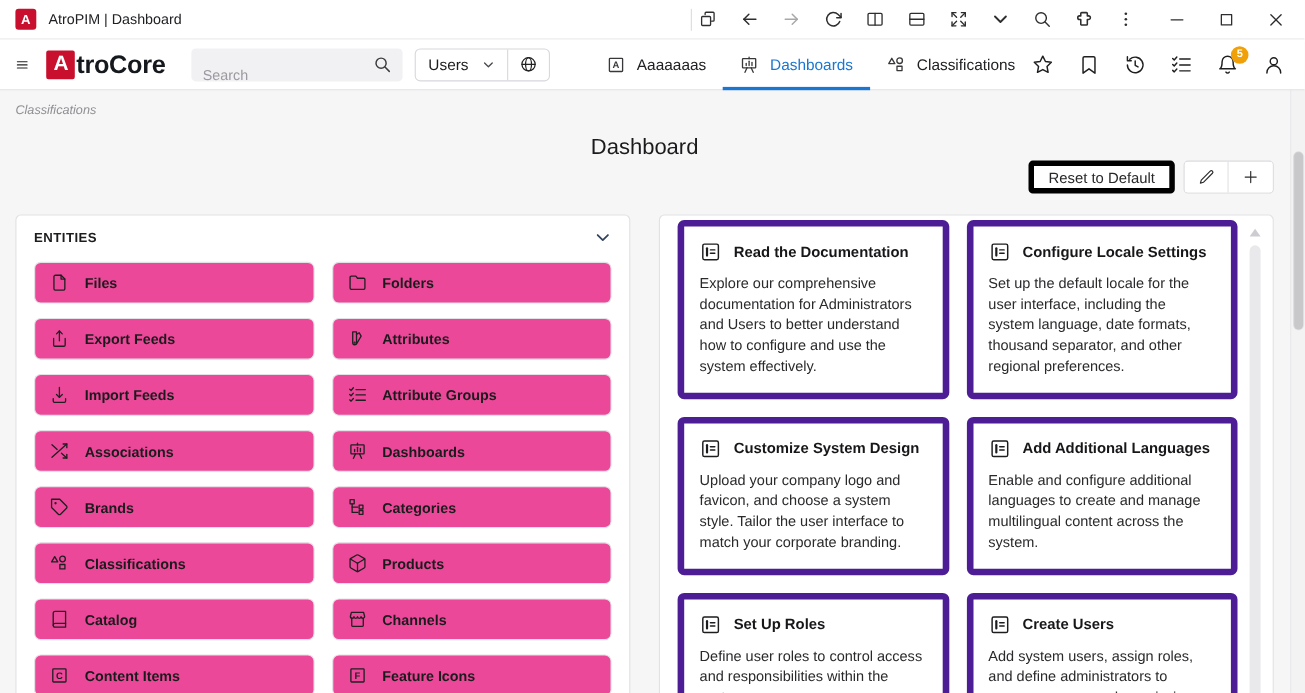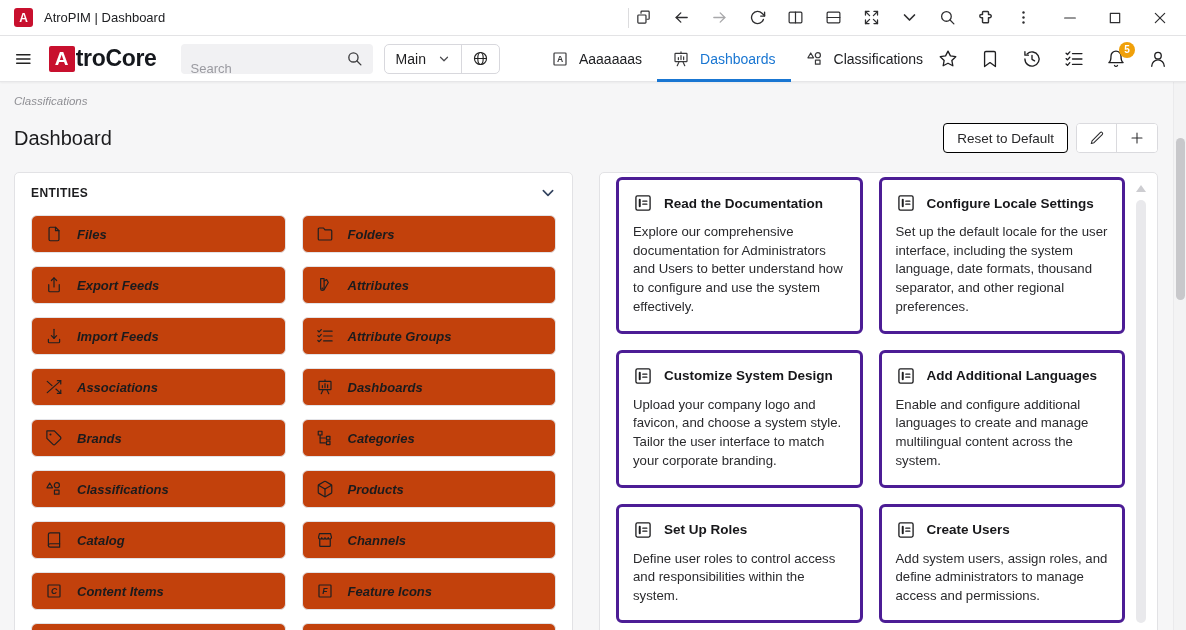--- a/index.html
+++ b/index.html
@@ -55,47 +55,47 @@
                        background:#1976d2; }
   .header-actions { margin-left:auto; display:flex; align-items:center; gap:22px; padding-right:4px; }
   .action { position:relative; display:inline-flex; color:#1f1f21; cursor:pointer; }
   .badge { position:absolute; top:-7px; right:-9px; background:#f0a009; color:#fff; font-size:10px;
            font-weight:bold; min-width:16px; height:16px; border-radius:8px; display:grid;
            place-items:center; padding:0 3px; }
 
   
   .content { height:548px; background:#f6f6f7; overflow:hidden; }
   .breadcrumb { padding:13px 14px 0; font-style:italic; font-size:11.5px; color:#8f8f94; cursor:pointer; width:max-content; }
-  .title-row { display:flex; align-items:center; padding:16px 28px 19px 14px; }
+  .title-row { display:flex; align-items:center; padding:16px 28px 19px 14px;flex-direction:column; }
   .page-title { font-size:20px; font-weight:500; color:#1b1b1d; }
   .title-actions { margin-left:auto; display:flex; gap:8px; }
-  .btn-reset { height:30px; padding:0 13px; background:#fff; border:1px solid #000000;
+  .btn-reset { height:30px; padding:0 13px; background:#fff; border:5px solid #000000;
                border-radius:4px; font-size:13.5px; color:#28282a; cursor:pointer;
                font-family:"Liberation Sans", sans-serif; }
   .btn-group { display:flex; border:1px solid #dadade; border-radius:4px; overflow:hidden;
                background:#fff; height:30px; }
   .btn-icon { width:40px; display:grid; place-items:center; background:#fff; border:none;
               cursor:pointer; color:#2c2c2e; }
   .btn-icon:first-child { border-right:1px solid #dadade; }
 
   .panels { display:flex; gap:26px; padding:0 28px 0 14px; align-items:flex-start; }
   .panel { background:#fff; border:1px solid #e2e2e5; border-radius:5px; flex:1; }
   .panel-header { display:flex; align-items:center; padding:12px 16px 10px; }
   .panel-title { font-size:12px; font-weight:bold; letter-spacing:.4px; color:#1d1d1f; }
   .panel-chev { margin-left:auto; color:#33435f; cursor:pointer; }
 
   .entities-grid { display:grid; grid-template-columns:1fr 1fr; gap:13px 16px; padding:4px 16px 16px; }
   .entity-btn { height:38px; display:flex; align-items:center; gap:14px; padding:0 13px;
-                background:#c2410c; border:1px solid #e3e3e7; border-radius:6px; cursor:pointer;font-style:italic; }
+                background:#ec4899; border:1px solid #e3e3e7; border-radius:6px; cursor:pointer; }
   .entity-btn .ic { color:#1f1f21; flex:none; }
   .entity-label { font-size:13px; font-weight:bold; color:#1b1b1d; white-space:nowrap; }
 
   .fs-body { display:flex; padding:4px 10px 16px 16px; }
   .fs-grid { flex:1; display:grid; grid-template-columns:1fr 1fr; gap:16px; margin-right:10px; }
-  .card { border:3px solid #4c1d95; border-radius:6px; padding:13px 14px 14px; background:#fff; cursor:pointer; }
+  .card { border:6px solid #4c1d95; border-radius:6px; padding:13px 14px 14px; background:#fff; cursor:pointer; }
   .card-head { display:flex; align-items:center; gap:11px; margin-bottom:10px; }
   .card-head .ic { color:#1d1d1f; flex:none; }
   .card-title { font-size:13.5px; font-weight:bold; color:#17171a; }
   .card-desc { font-size:13.2px; color:#2a2a2d; line-height:1.42; }
   .fs-scrollbar { width:12px; display:flex; flex-direction:column; align-items:center; }
   .fs-scroll-arrow { width:0; height:0; border-left:5px solid transparent; border-right:5px solid transparent;
                      border-bottom:7px solid #cdcdd1; margin:8px 0; }
   .fs-scroll-thumb { width:10px; flex:1; background:#e9e9ec; border-radius:5px; }
 
   .page-scrollbar { position:fixed; right:0; top:82px; width:13px; height:548px;
@@ -219,21 +219,21 @@
     <input class="search-input" data-name="search-input" placeholder="Search" style="">
     <span class="ic ic17 search-ic js-icon" data-name="search-icon">
         <svg viewBox="0 0 24 24" fill="none" stroke="currentColor" stroke-width="1.9" stroke-linecap="round" stroke-linejoin="round">
           <circle cx="10.5" cy="10.5" r="6.5"></circle>
           <line x1="15.5" y1="15.5" x2="21" y2="21"></line>
         </svg>
       </span>
   </div>
   <div class="switcher" data-name="navigation-switcher">
     <div class="switcher-main" data-name="nav-group-select">
-      <span data-name="nav-group-value">Main</span>
+      <span data-name="nav-group-value">Users</span>
       <span class="ic ic12 sw-chev js-icon" data-name="chevron-down-icon">
           <svg viewBox="0 0 24 24" fill="none" stroke="currentColor" stroke-width="2.4" stroke-linecap="round" stroke-linejoin="round">
             <polyline points="5 8.5 12 15.5 19 8.5"></polyline>
           </svg>
         </span>
     </div>
     <div class="switcher-globe" data-name="locale-globe-button">
       <span class="ic ic17 js-icon" data-name="globe-icon">
           <svg viewBox="0 0 24 24" fill="none" stroke="currentColor" stroke-width="1.6" stroke-linecap="round" stroke-linejoin="round">
             <circle cx="12" cy="12" r="8.5"></circle>

